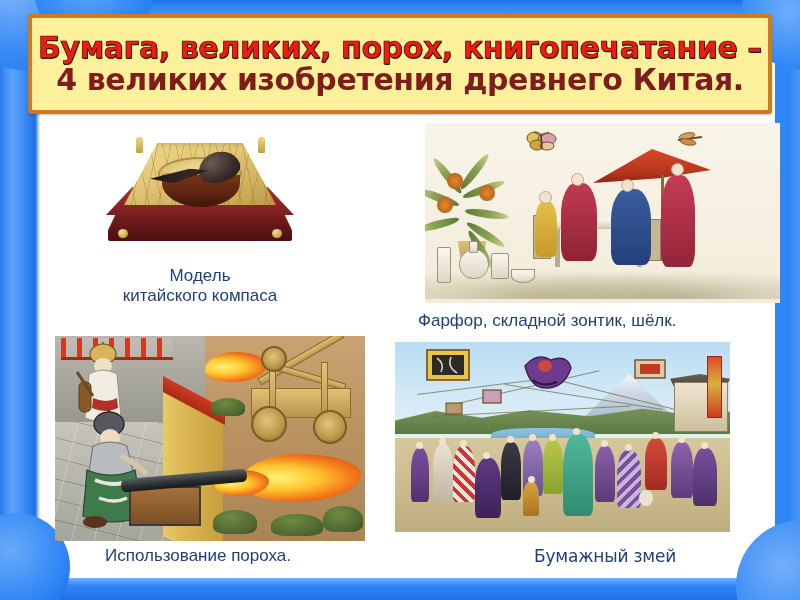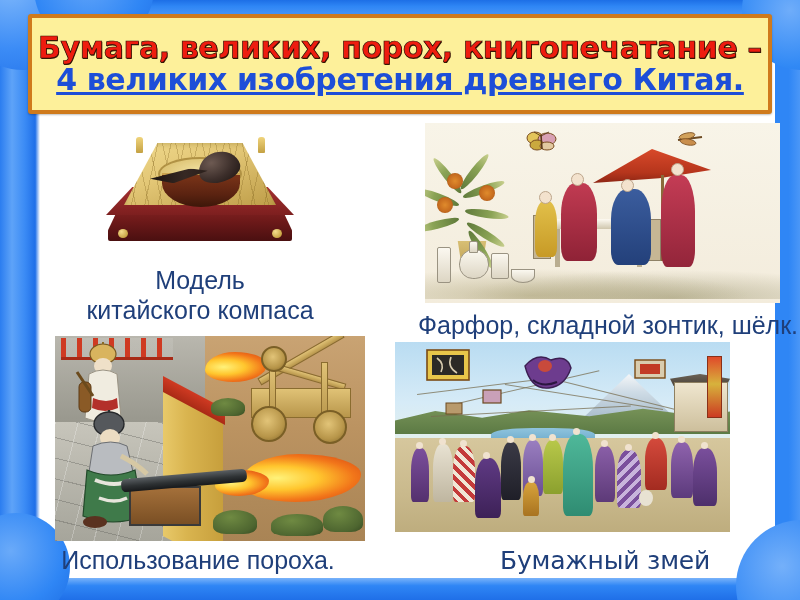--- a/index.html
+++ b/index.html
@@ -74,35 +74,34 @@
     line-height:1.06;
     letter-spacing:-0.4px;
     white-space:nowrap;
   }
   .title-line.l1 {
     color:#ee1c0f;
     -webkit-text-stroke:0.7px #2a1206;
     text-shadow:0.5px 0.5px 0 #3a1a08;
   }
   .title-line.l2 {
-    color:#1d4ed8;
-    text-decoration:underline;
+    color:#7f1d1d;
   }
 
   
   #content { position:absolute; left:40px; top:118px; width:740px; height:460px; }
 
   .figure { position:absolute; }
   .pic { position:absolute; overflow:hidden; }
 
   .caption {
     position:absolute;
     color:#1f3f7a;
     font-family:"Liberation Sans", sans-serif;
-    font-size:25px;
+    font-size:17px;
     line-height:1.18;
     text-align:center;
     white-space:pre-line;
   }
   .caption.cap-kite {
     font-family:"DejaVu Sans", sans-serif;
     font-weight:400;
     letter-spacing:-0.2px;
     color:#1f3f7a;
   }

